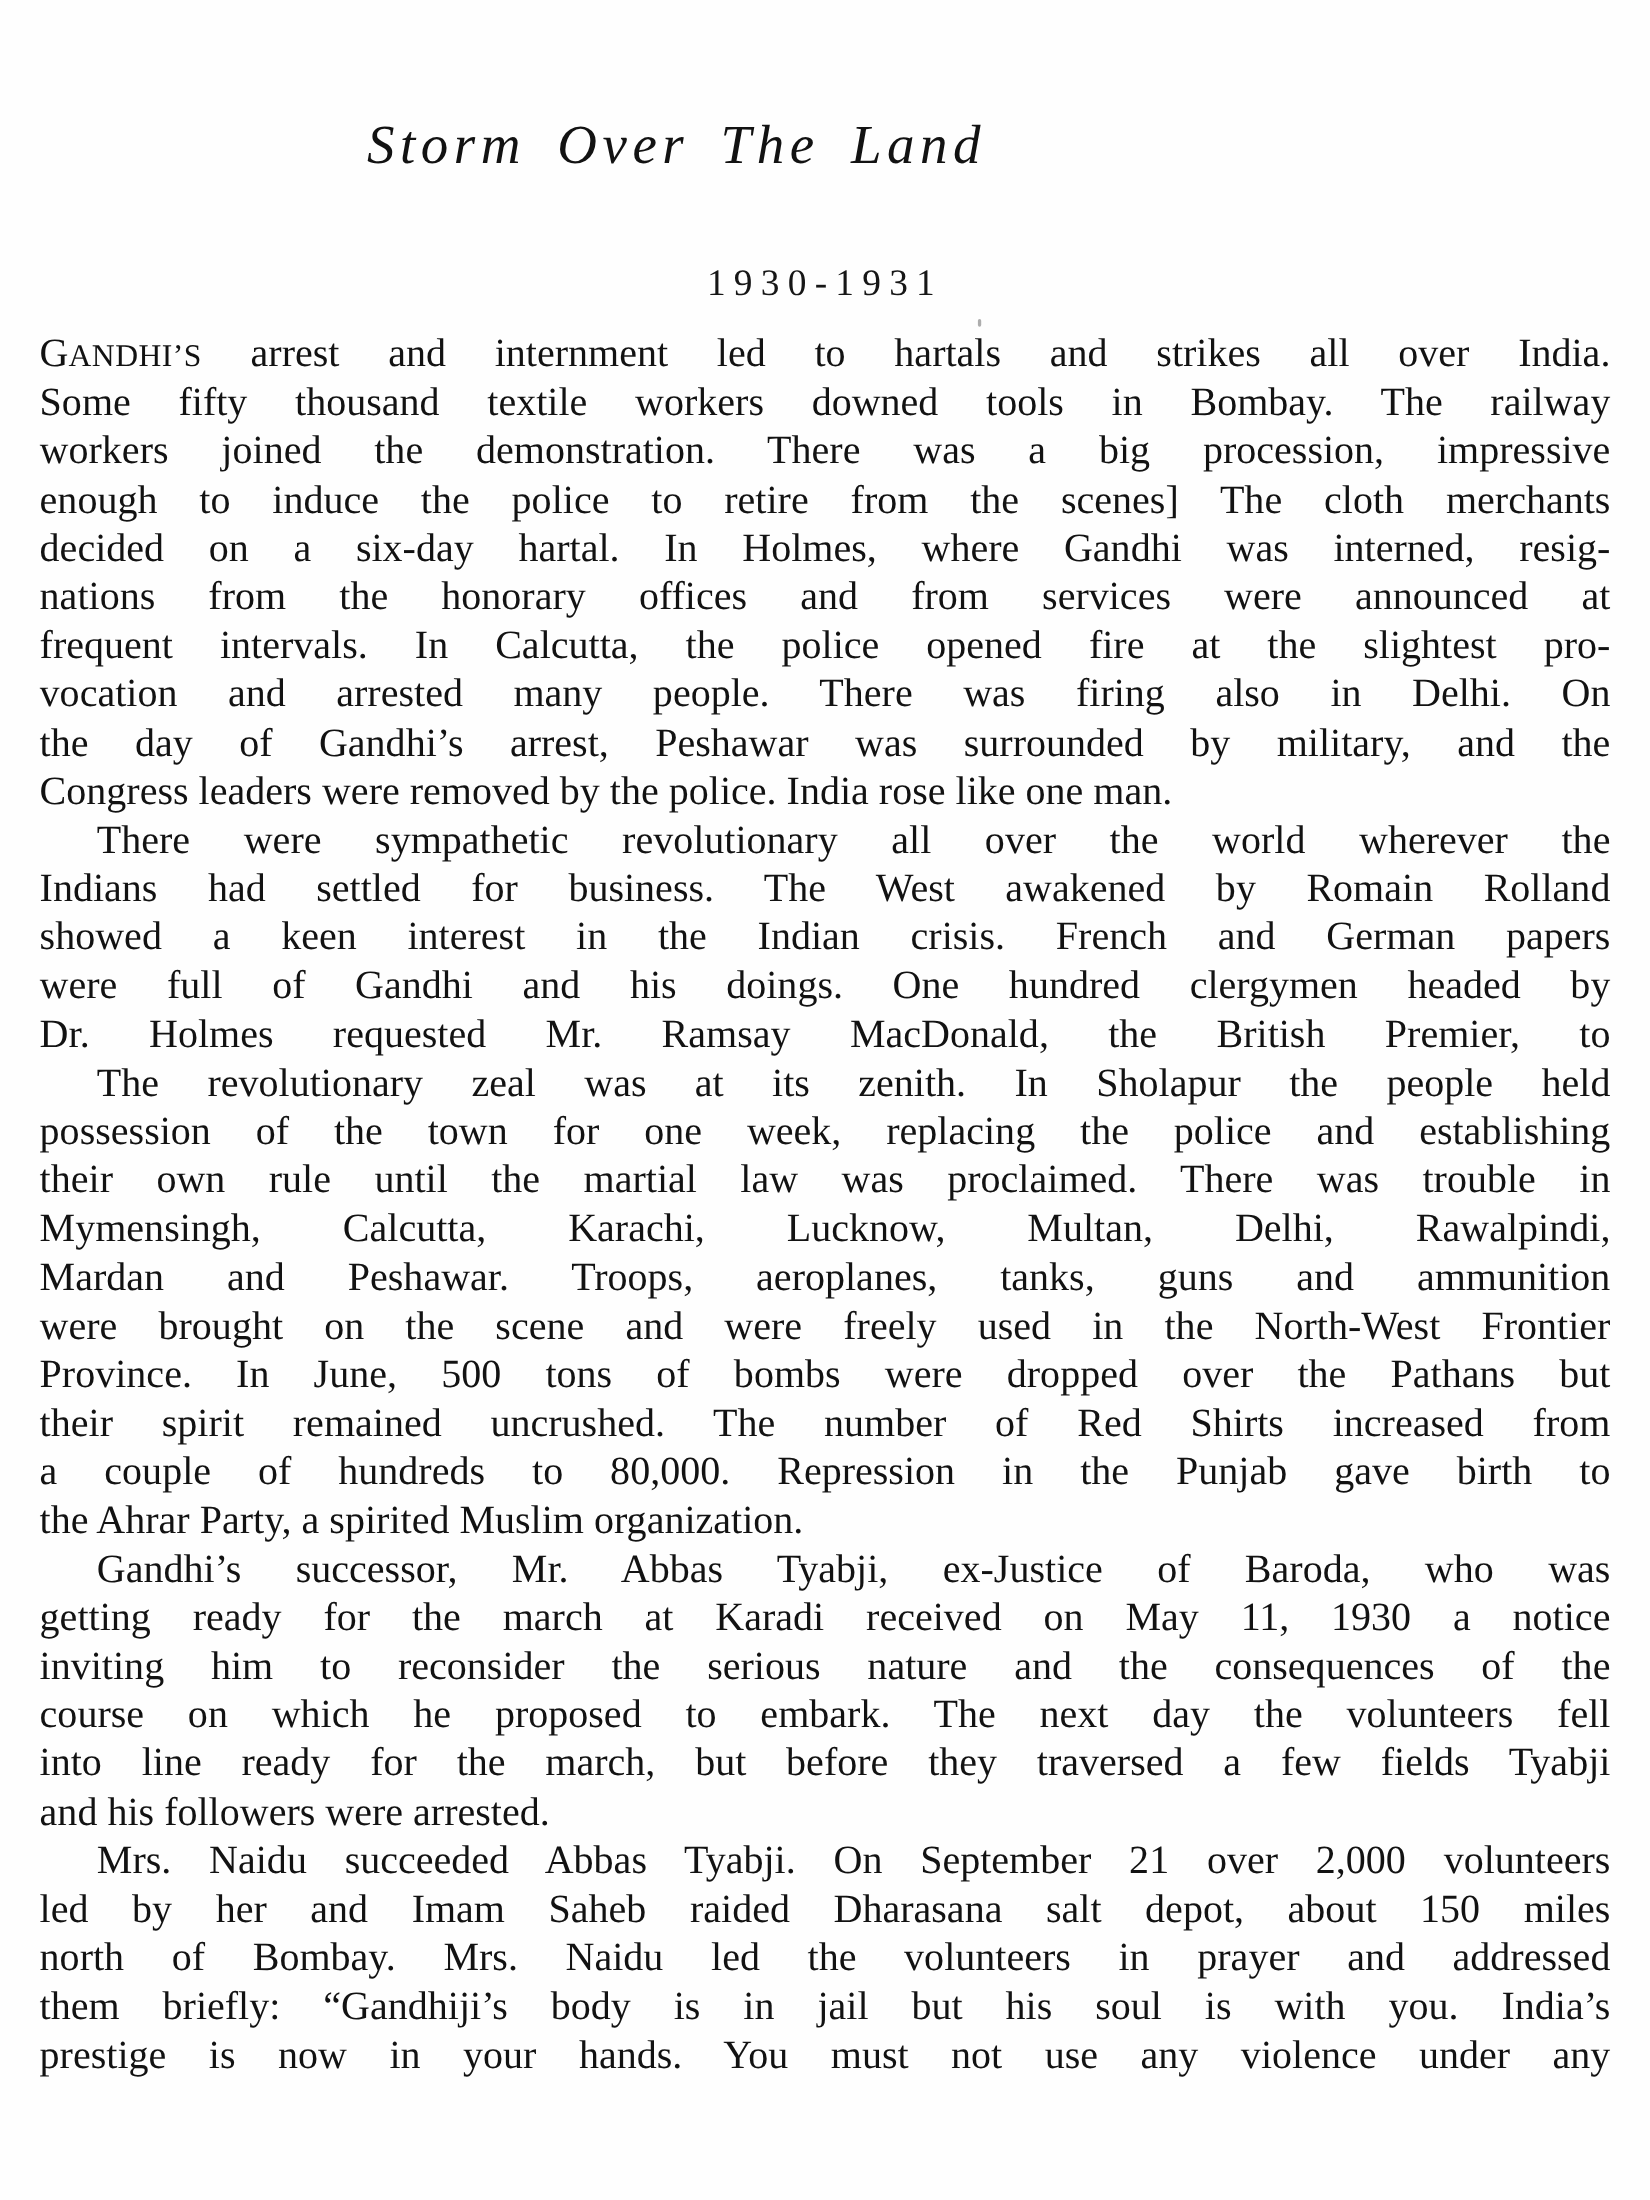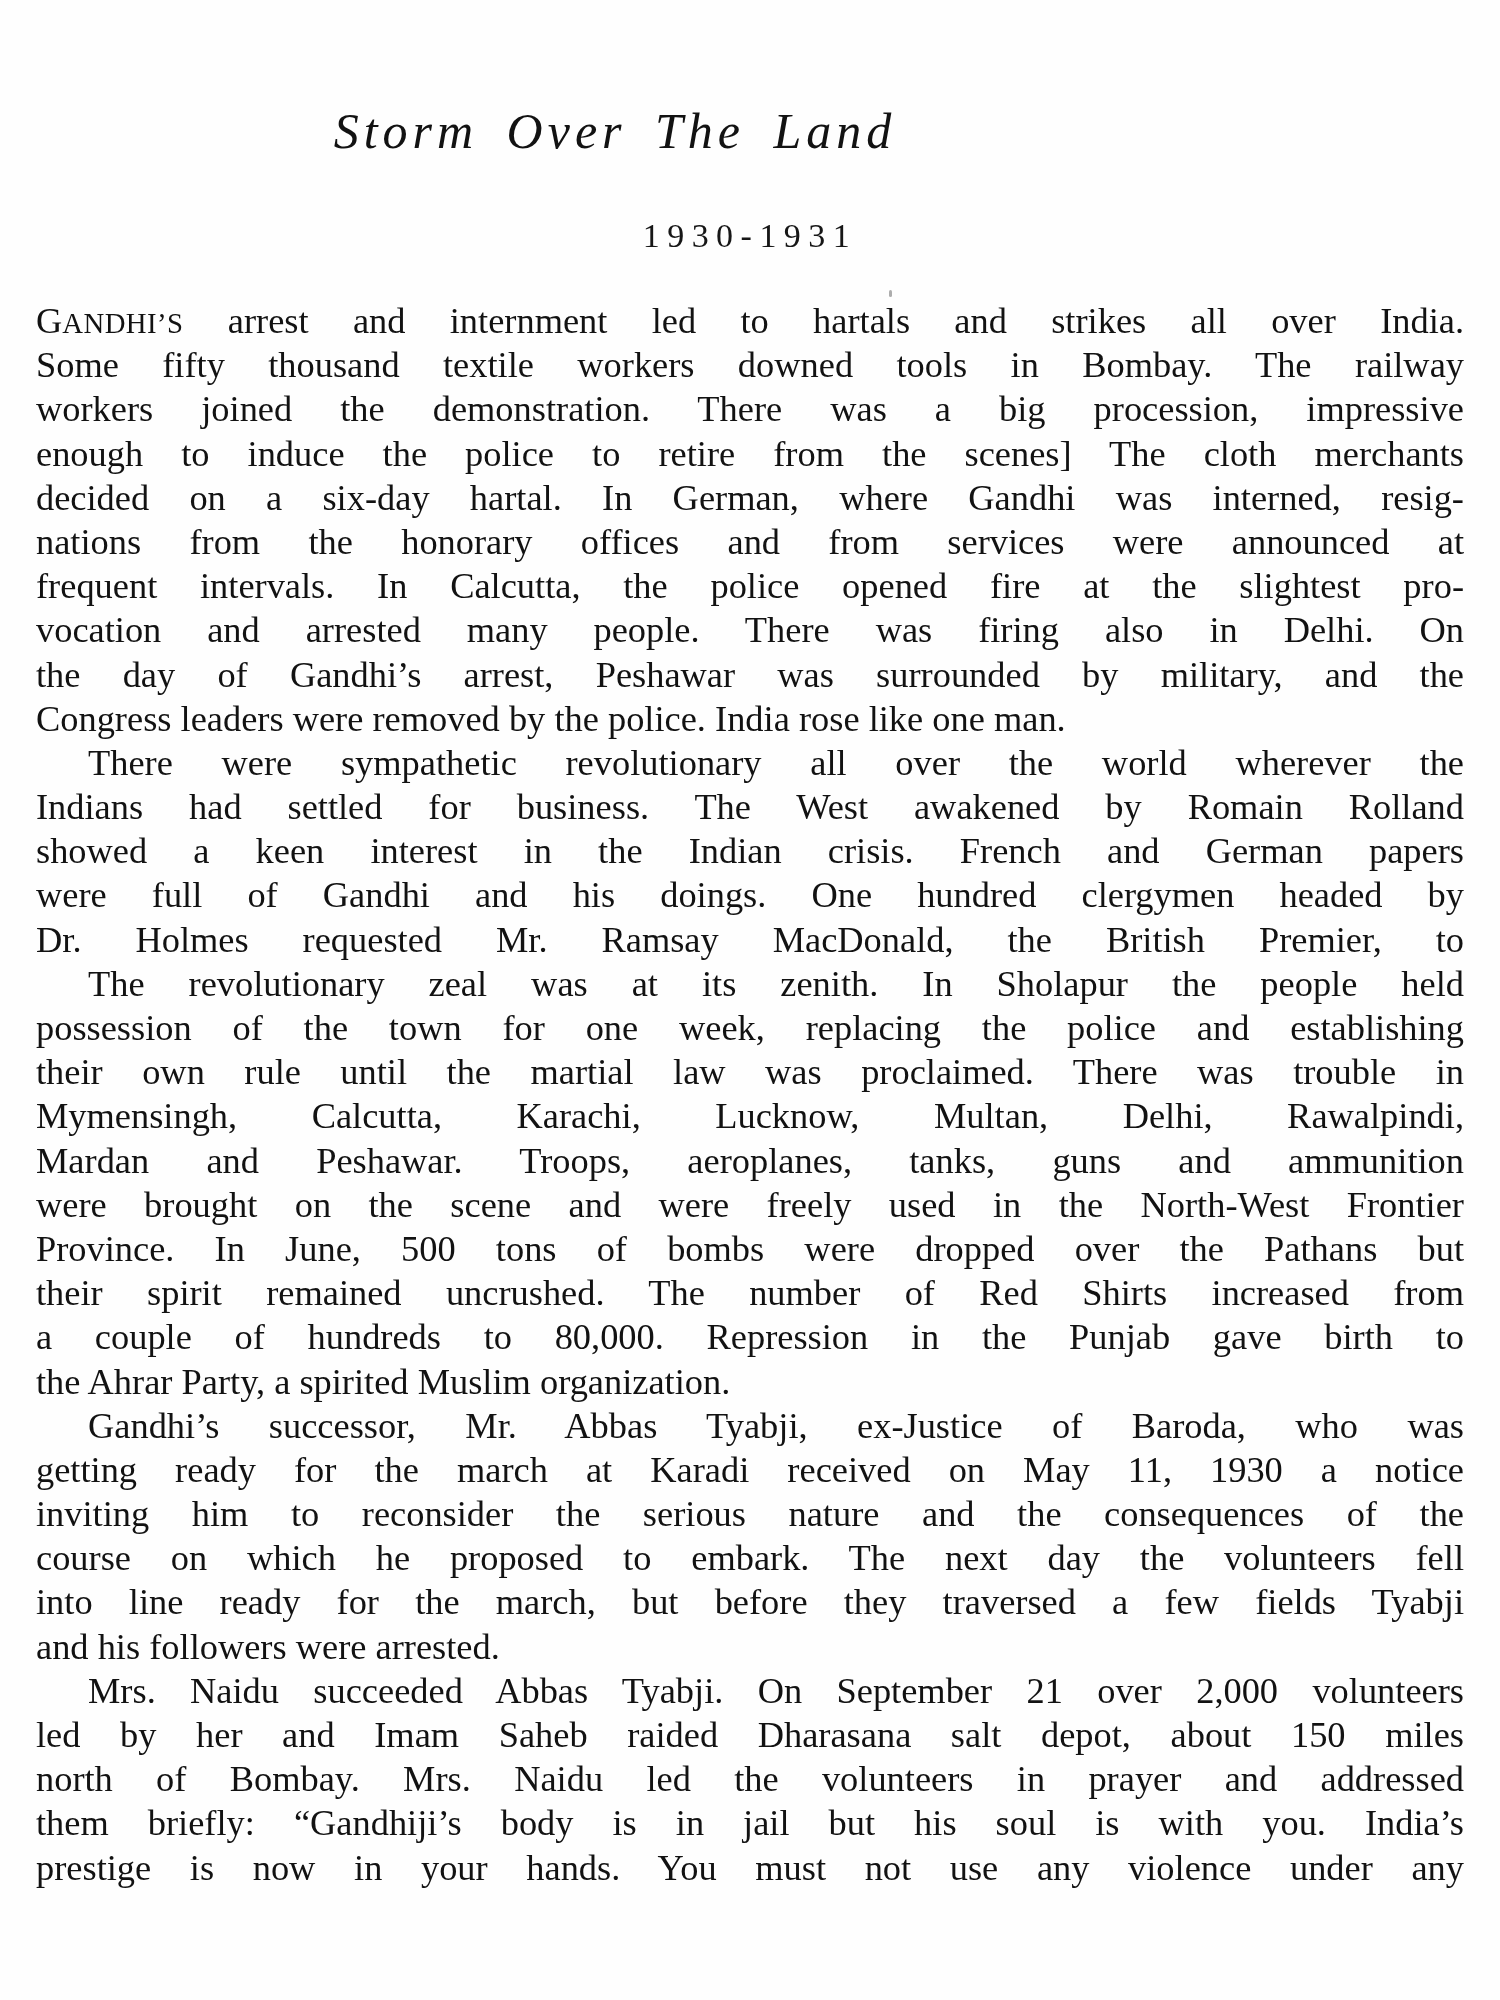--- a/index.html
+++ b/index.html
@@ -21,21 +21,21 @@
     text-align: center;
     font-style: italic;
     font-size: 50px;
     line-height: 54px;
     letter-spacing: 0.10em;
     word-spacing: 0.22em;
     color: #121212;
   }
   .chapter-dates {
     position: absolute;
-    top: 218px; left: 0; width: 1500px;
+    top: 240px; left: 0; width: 1500px;
     text-align: center;
     font-size: 34px;
     line-height: 36px;
     letter-spacing: 0.22em;
     color: #161616;
   }
   .body-text {
     position: absolute;
     top: 299px; left: 36px;
     width: 1428px;
@@ -74,21 +74,21 @@
 
 <div class="page">
   <div class="chapter-title">Storm Over The Land</div>
   <div class="chapter-dates">1930-1931</div>
   <div class="speck"></div>
   <div class="body-text">
       <div class="line"><span class="cap">G</span><span class="smallcaps">ANDHI’S</span><span class="plain"> arrest and internment led to hartals and strikes all over India.</span></div>
       <div class="line">Some fifty thousand textile workers downed tools in Bombay. The railway</div>
       <div class="line">workers joined the demonstration. There was a big procession, impressive</div>
       <div class="line">enough to induce the police to retire from the scenes] The cloth merchants</div>
-      <div class="line">decided on a six-day hartal. In German, where Gandhi was interned, resig-</div>
+      <div class="line">decided on a six-day hartal. In Holmes, where Gandhi was interned, resig-</div>
       <div class="line">nations from the honorary offices and from services were announced at</div>
       <div class="line">frequent intervals. In Calcutta, the police opened fire at the slightest pro-</div>
       <div class="line">vocation and arrested many people. There was firing also in Delhi. On</div>
       <div class="line">the day of Gandhi’s arrest, Peshawar was surrounded by military, and the</div>
       <div class="line para-end">Congress leaders were removed by the police. India rose like one man.</div>
       <div class="line indent">There were sympathetic revolutionary all over the world wherever the</div>
       <div class="line">Indians had settled for business. The West awakened by Romain Rolland</div>
       <div class="line">showed a keen interest in the Indian crisis. French and German papers</div>
       <div class="line">were full of Gandhi and his doings. One hundred clergymen headed by</div>
       <div class="line">Dr. Holmes requested Mr. Ramsay MacDonald, the British Premier, to</div>

